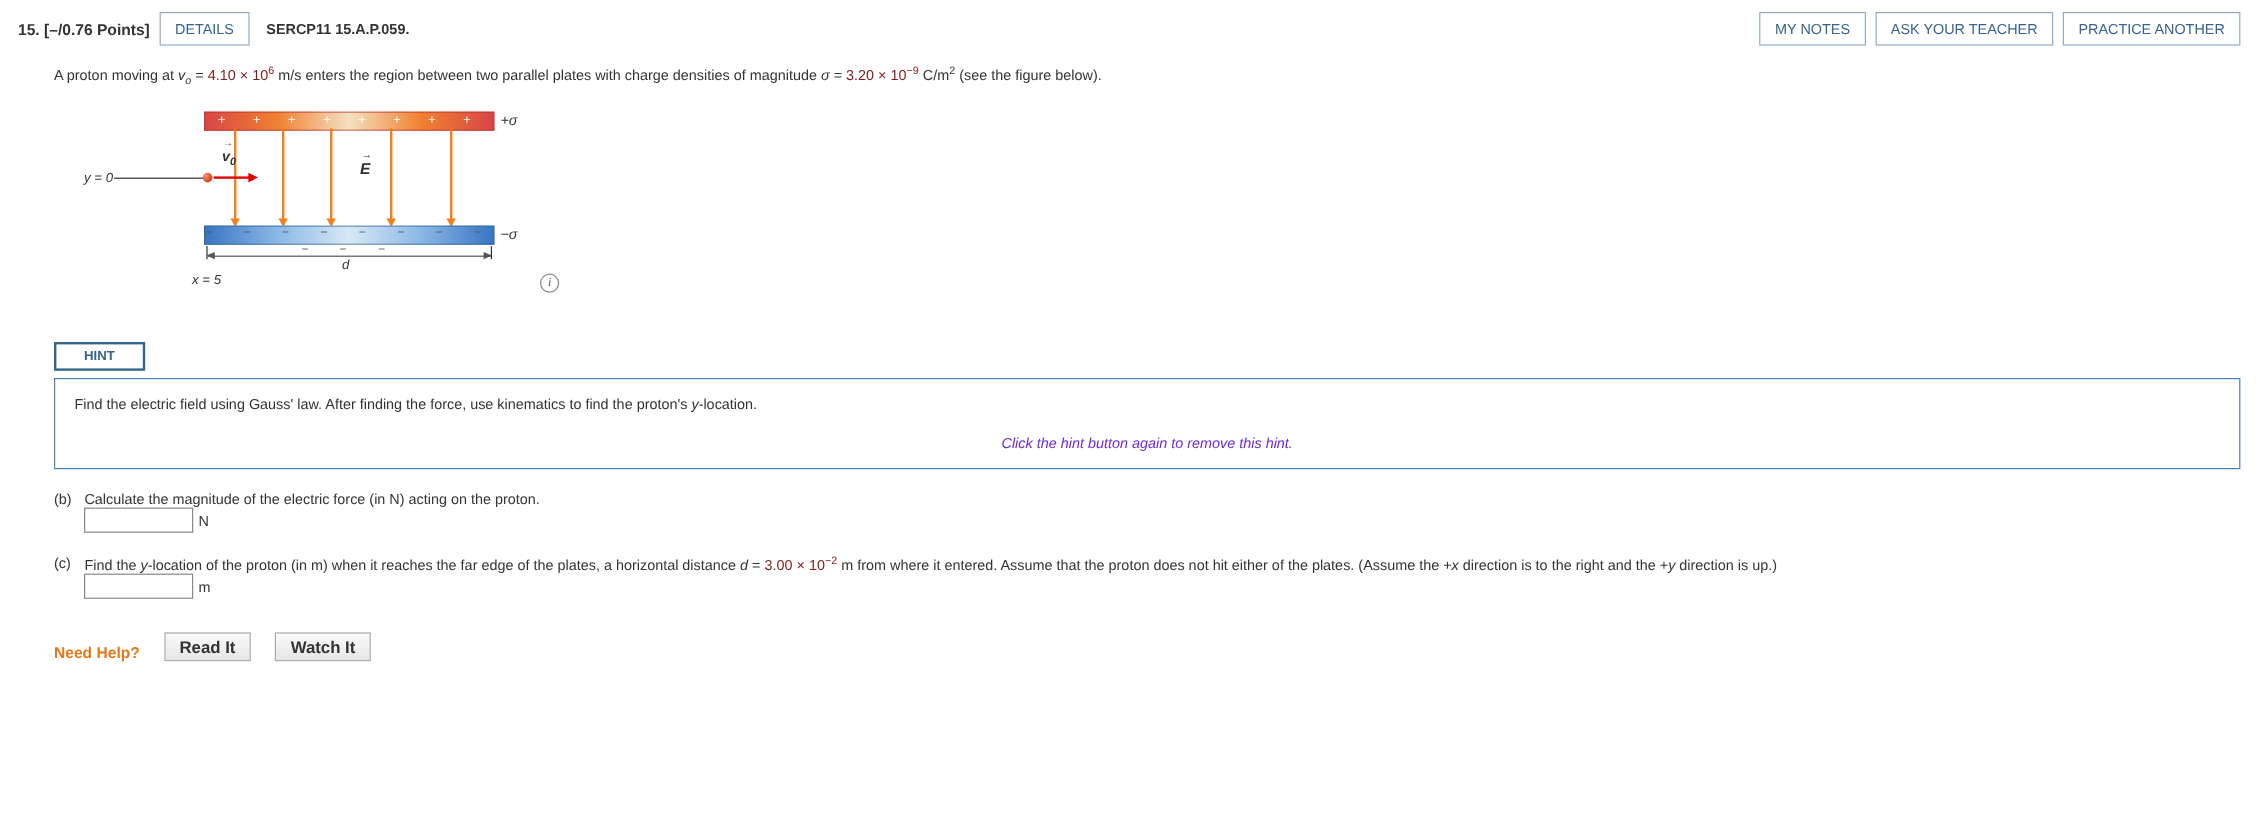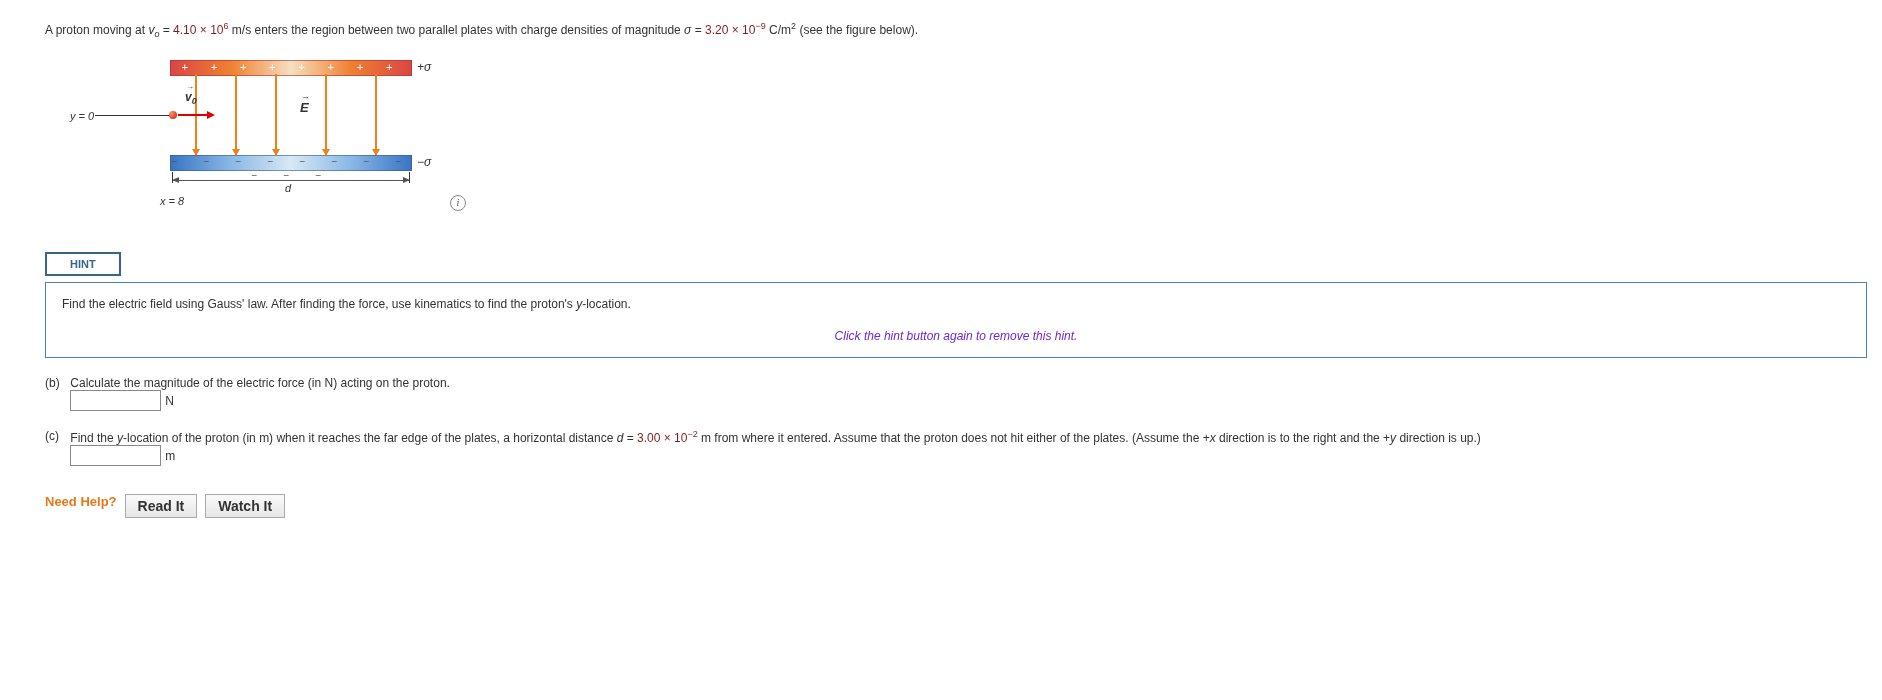--- a/index.html
+++ b/index.html
@@ -40,30 +40,40 @@
 .info-icon{position:absolute;top:135px;left:325px;width:14px;height:14px;border:1px solid #888;border-radius:50%;text-align:center;line-height:14px;font-size:10px;color:#555;cursor:pointer;font-style:italic;font-family:Georgia,serif}
 .hint-btn{display:inline-block;border:2px solid #36648b;color:#36648b;font-weight:bold;padding:4px 23px;font-size:11px;cursor:pointer;margin:12px 0 6px 0}
 .hint-box{border:1px solid #4682b4;padding:14px 16px;margin:0 0 16px 0}
 .hint-text{color:#333;font-size:12px}
 .hint-remove{text-align:center;font-style:italic;color:#6d28d9;margin-top:18px;font-size:12px}
 .part{margin:18px 0}
 .part-label{display:inline-block;width:22px;vertical-align:top}
 .part-body{display:inline-block}
 .ans-input{width:85px;height:17px;border:1px solid #888;margin-right:4px}
 .unit{font-size:12px}
-.need-help{margin-top:28px;display:flex;align-items:flex-start;gap:8px}
+.need-help{margin-top:28px;display:flex;align-items:flex-end;gap:20px}
 .nh-label{color:#e67817;font-weight:bold;font-size:13px}
 .help-btn{border:1px solid #aaa;background:linear-gradient(#fafafa,#e6e6e6);padding:3px 12px;font-size:14px;cursor:pointer;color:#333;font-weight:bold}
 sup{font-size:0.75em}
 sub{font-size:0.75em}
 </style>
 </head>
 <body>
 
 <div class="container">
+  <div class="header">
+    <span class="qnum"><span>15.</span> <span>[–/0.76 Points]</span></span>
+    <button class="hdr-btn">DETAILS</button>
+    <span class="src">SERCP11 15.A.P.059.</span>
+    <div class="right-btns">
+      <button class="hdr-btn">MY NOTES</button>
+      <button class="hdr-btn">ASK YOUR TEACHER</button>
+      <button class="hdr-btn">PRACTICE ANOTHER</button>
+    </div>
+  </div>
 
   <div class="content">
     <div class="prob-text">
       <span>A proton moving at </span><span class="ital"><span>v</span><sub>o</sub></span><span> = </span><span class="red"><span>4.10 × 10</span><sup>6</sup></span><span> m/s enters the region between two parallel plates with charge densities of magnitude </span><span class="ital">σ</span><span> = </span><span class="red"><span>3.20 × 10</span><sup>−9</sup></span><span> C/m</span><sup>2</sup><span> (see the figure below).</span>
     </div>
 
     <div class="figure">
       <div class="plate-top">+ + + + + + + + + + +</div>
       <div class="sigma-top">+σ</div>
       <div class="fline" style="left:70px"></div>
@@ -76,21 +86,21 @@
       <div class="proton"></div>
       <div class="varrow"></div>
       <span class="vlabel"><span>v</span><sub>0</sub></span>
       <span class="y0">y = 0</span>
       <div class="plate-bot">− − − − − − − − − − −</div>
       <div class="sigma-bot">−σ</div>
       <div class="tick" style="left:47px"></div>
       <div class="tick" style="left:284px"></div>
       <div class="dline"></div>
       <span class="dlabel">d</span>
-      <span class="x0">x = 8</span>
+      <span class="x0">x = 5</span>
       <span class="info-icon">i</span>
     </div>
 
     <div class="hint-btn">HINT</div>
     <div class="hint-box">
       <div class="hint-text">
         <span>Find the electric field using Gauss' law. After finding the force, use kinematics to find the proton's </span><span class="ital">y</span><span>-location.</span>
       </div>
       <div class="hint-remove">Click the hint button again to remove this hint.</div>
     </div>

